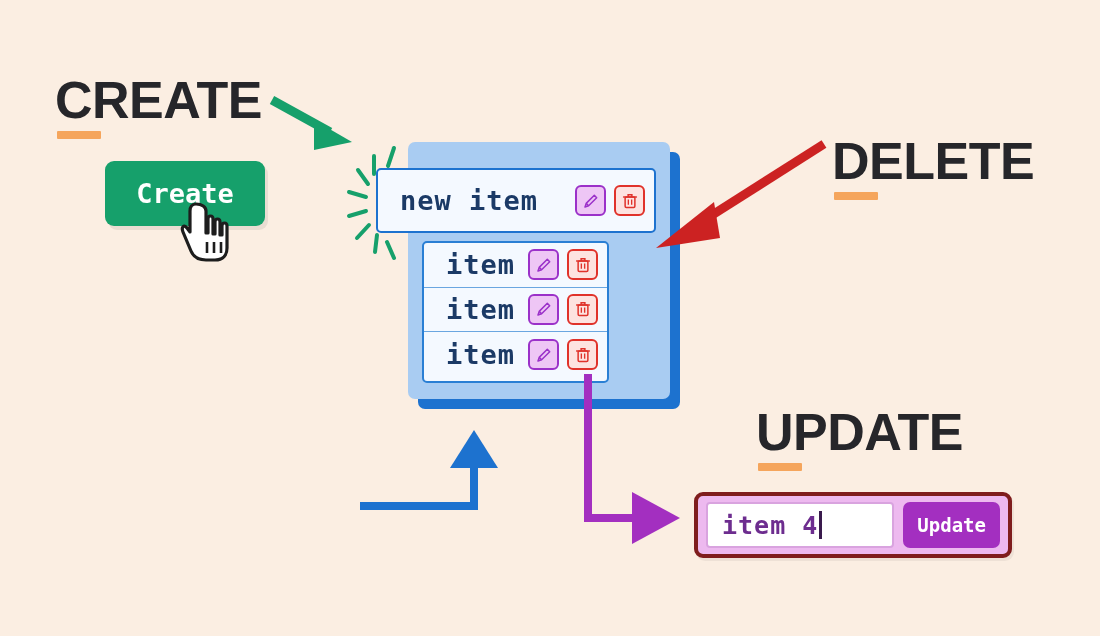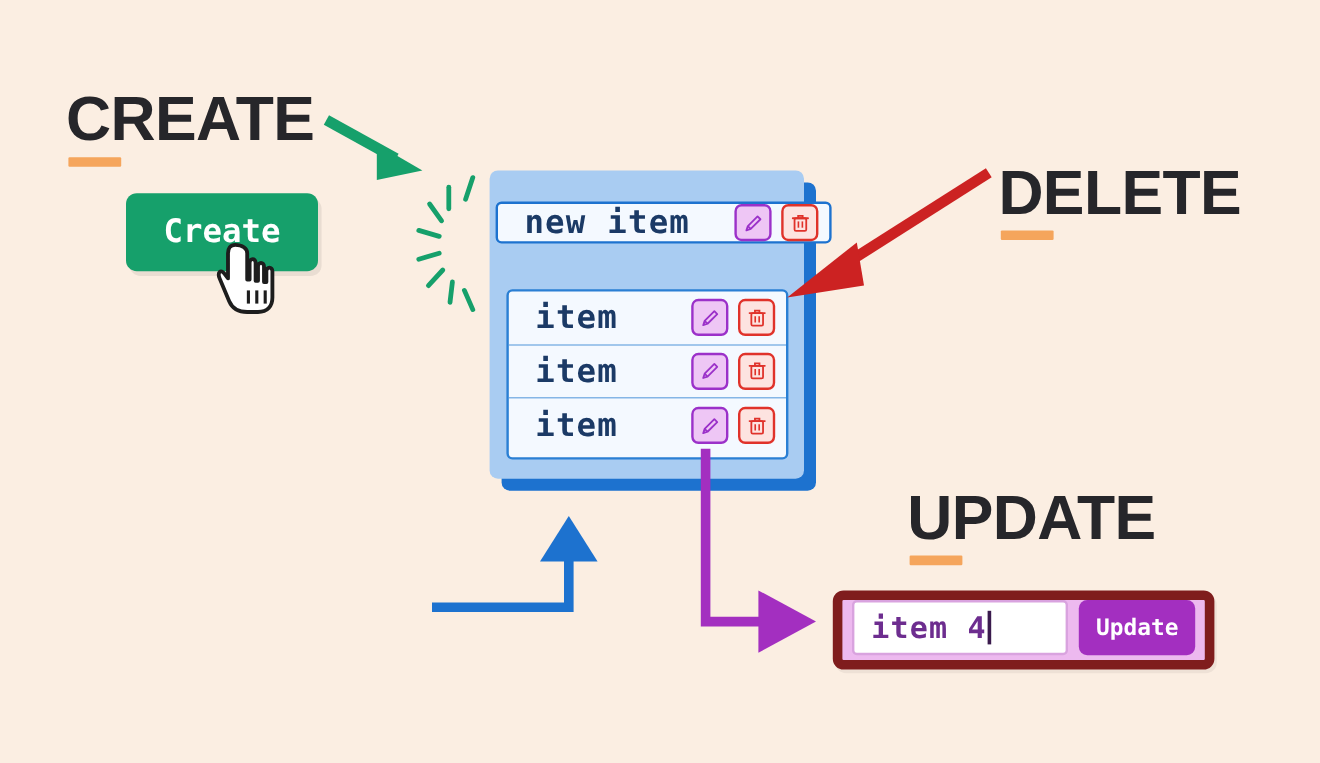--- a/index.html
+++ b/index.html
@@ -97,24 +97,24 @@
     display:flex; align-items:center; justify-content:center;
     flex:0 0 auto;
   }
   .icon-edit { background:#eec6f5; border:2px solid #9b31c9; }
   .icon-del  { background:#fde3e0; border:2px solid #e0322a; margin-left:8px; }
 
   
   .update-wrap {
     position:absolute;
     background:#edb9ef;
-    border:8px solid #7f1d1d;
+    border:4px solid #7f1d1d;
     border-radius:9px;
     display:flex;
-    align-items:flex-start;
+    align-items:center;
     box-shadow:2px 3px 0 rgba(0,0,0,0.05);
   }
   .update-input {
     background:#ffffff;
     border:2px solid #d9a3df;
     border-radius:4px;
     height:46px;
     flex:1;
     display:flex;
     align-items:center;
@@ -186,40 +186,40 @@
       <line x1="13" y1="76" x2="30" y2="71"></line>
       <line x1="21" y1="98" x2="33" y2="85"></line>
       <line x1="39" y1="112" x2="41" y2="95"></line>
       <line x1="58" y1="118" x2="51" y2="102"></line>
     </g>
   </svg>
 
   <div class="panel-shadow" style="left:418px; top:152px; width:262px; height:257px;"></div>
   <div class="panel" style="left:408px; top:142px; width:262px; height:257px;"></div>
 
-  <div class="row" style="left:376px; top:168px; width:280px; height:35px; padding:0 9px 0 22px;margin-left:37px;">
+  <div class="row" style="left:376px; top:168px; width:280px; height:65px; padding:0 9px 0 22px;">
     <span class="row-label">new item</span>
     <div class="icon-btn icon-edit">
       <svg width="18" height="18" viewBox="0 0 24 24">
         <path d="M4 20 L5.6 15.2 L16.4 4.4 L19.6 7.6 L8.8 18.4 Z" fill="none" stroke="#9b31c9" stroke-width="2" stroke-linejoin="round"></path>
         <line x1="5.6" y1="15.2" x2="8.8" y2="18.4" stroke="#9b31c9" stroke-width="2"></line>
       </svg>
     </div>
     <div class="icon-btn icon-del">
       <svg width="18" height="18" viewBox="0 0 24 24">
         <rect x="5.5" y="6.5" width="13" height="14" rx="1.6" fill="none" stroke="#e0322a" stroke-width="2"></rect>
         <line x1="3.5" y1="6.5" x2="20.5" y2="6.5" stroke="#e0322a" stroke-width="2" stroke-linecap="round"></line>
         <path d="M9.5 6.5 L9.5 3.8 L14.5 3.8 L14.5 6.5" fill="none" stroke="#e0322a" stroke-width="2"></path>
         <line x1="9.8" y1="10" x2="9.8" y2="17" stroke="#e0322a" stroke-width="1.8"></line>
         <line x1="14.2" y1="10" x2="14.2" y2="17" stroke="#e0322a" stroke-width="1.8"></line>
       </svg>
     </div>
   </div>
 
-  <div class="group" style="left:422px; top:241px; width:235px; height:142px;">
+  <div class="group" style="left:422px; top:241px; width:187px; height:142px;">
 
     <div class="group-row" style="padding:0 9px 0 22px;">
       <span class="row-label">item</span>
       <div class="icon-btn icon-edit">
         <svg width="18" height="18" viewBox="0 0 24 24">
           <path d="M4 20 L5.6 15.2 L16.4 4.4 L19.6 7.6 L8.8 18.4 Z" fill="none" stroke="#9b31c9" stroke-width="2" stroke-linejoin="round"></path>
           <line x1="5.6" y1="15.2" x2="8.8" y2="18.4" stroke="#9b31c9" stroke-width="2"></line>
         </svg>
       </div>
       <div class="icon-btn icon-del">

